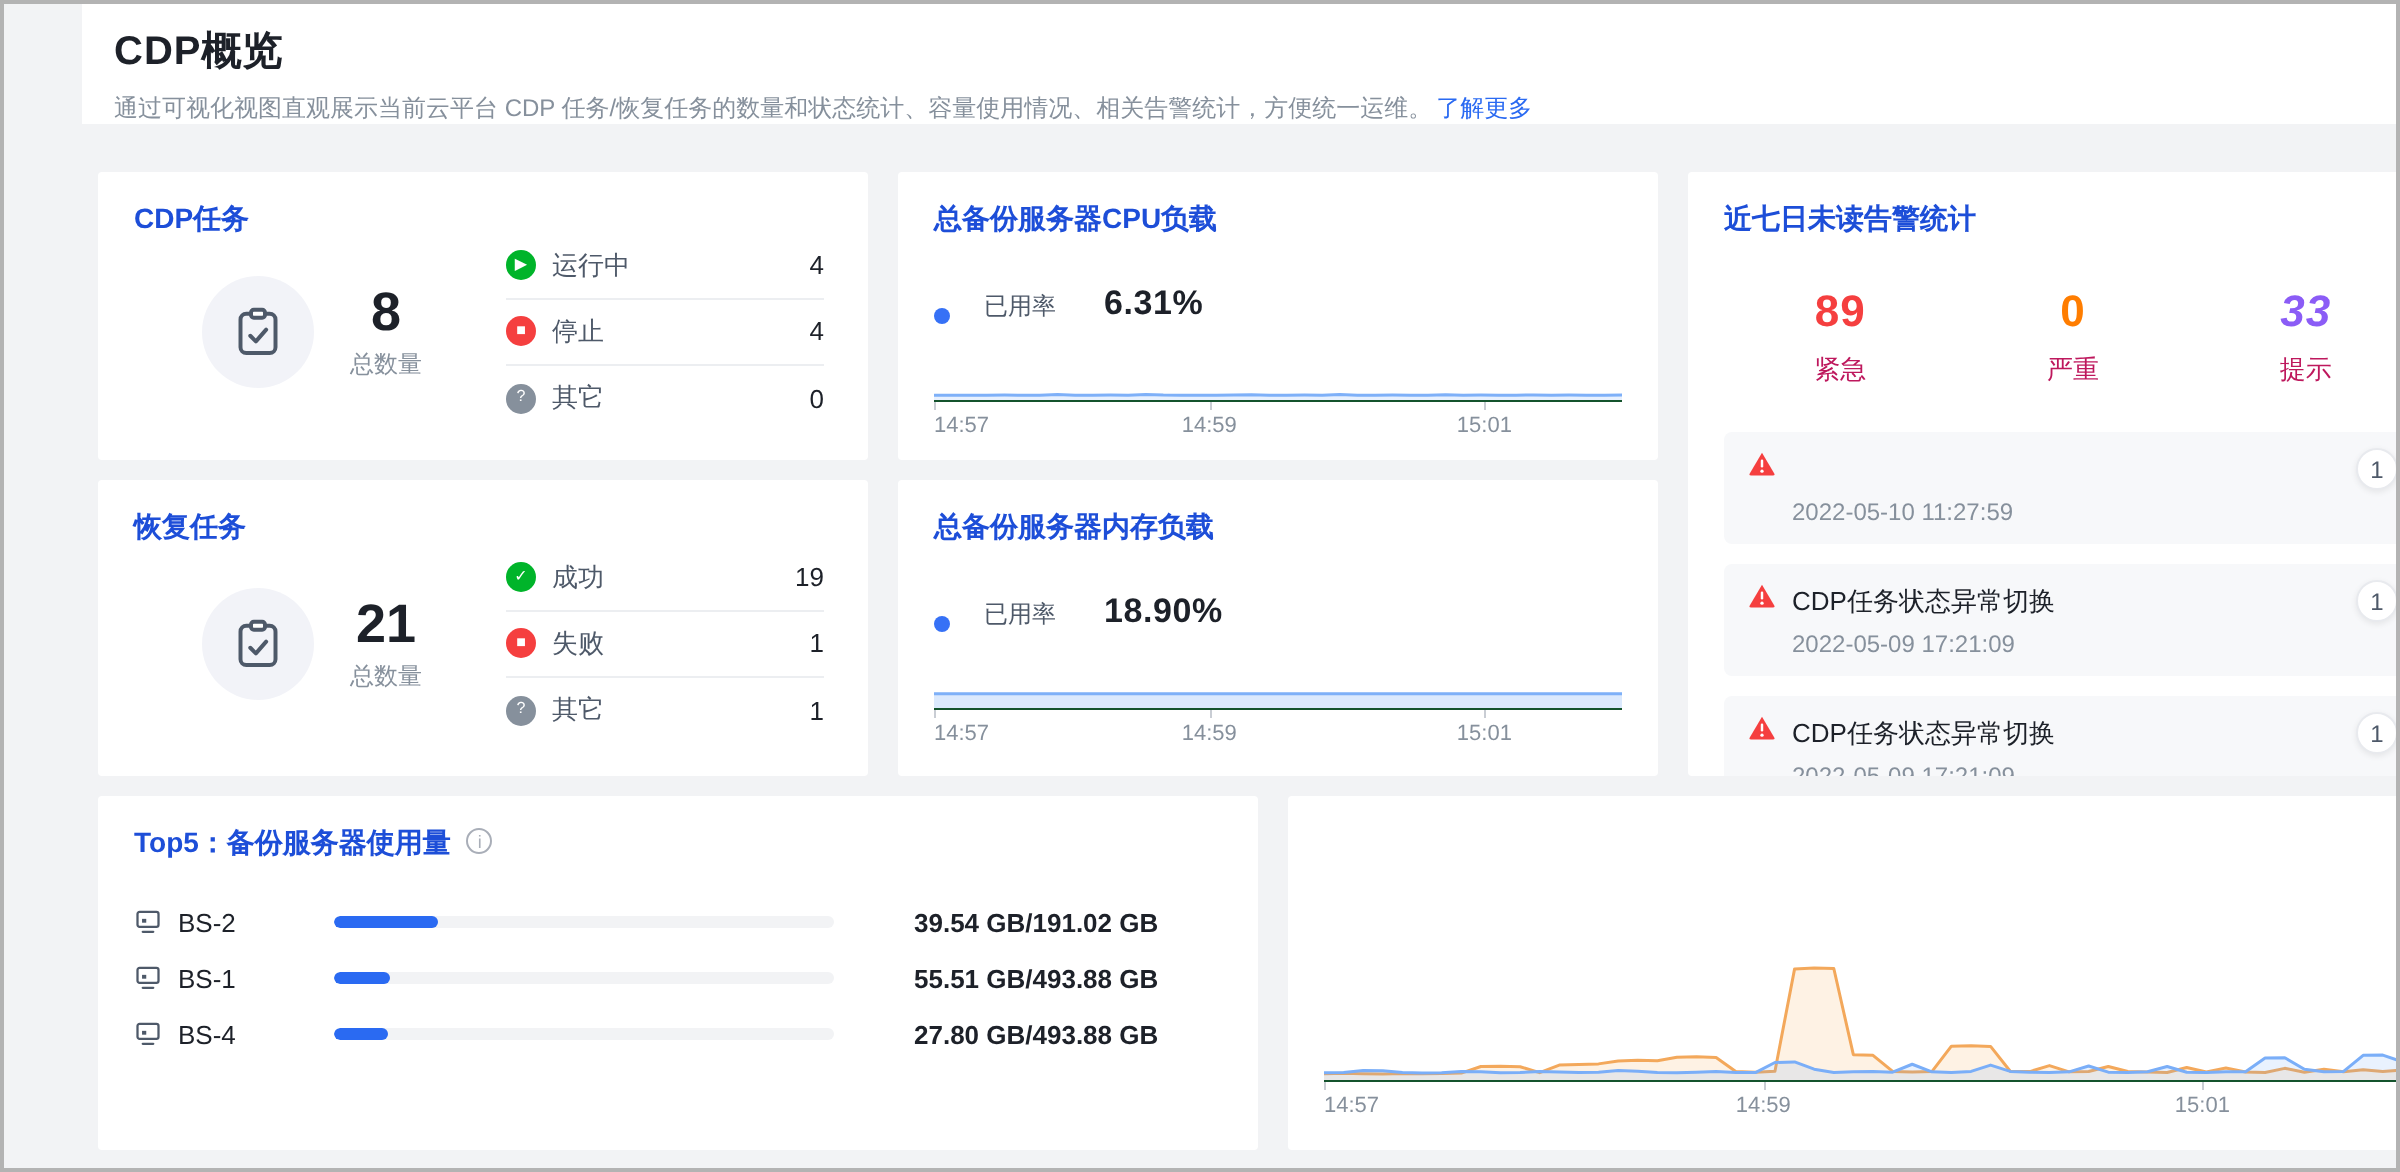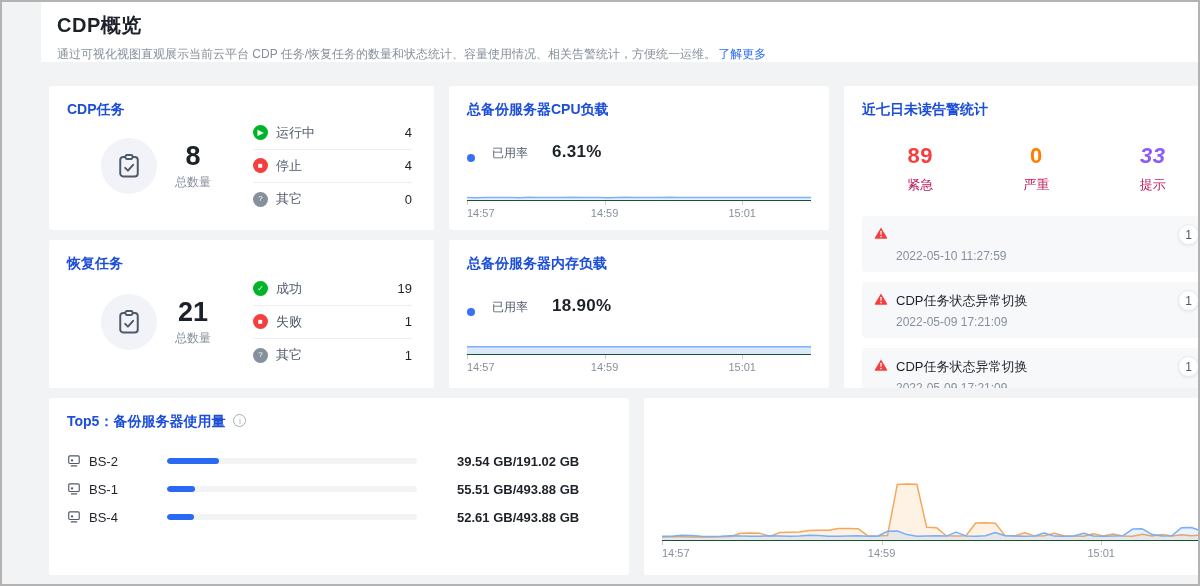--- a/index.html
+++ b/index.html
@@ -328,21 +328,21 @@
               <svg width="14" height="14" viewBox="0 0 16 16" fill="none" stroke="#4e5969" stroke-width="1.3">
                   <rect x="2" y="2.2" width="12" height="8.6" rx="1.2"></rect>
                   <path d="M5 13.6 h6" stroke-linecap="round"></path>
                   <rect x="4.6" y="6.2" width="2.4" height="2.2" fill="#4e5969" stroke="none"></rect>
                 </svg>
             </span>
             <span class="server-name">BS-4</span>
             <div class="bar-track">
                 <div class="bar-fill" style="width: 10.7%;"></div>
               </div>
-            <span class="server-value">52.61 GB/493.88 GB</span>
+            <span class="server-value">27.80 GB/493.88 GB</span>
           </li>
         </ul>
       </section>
 
       <section class="card chart-card">
         <div class="chart-wrap">
           <svg class="chart-svg" height="62" preserveAspectRatio="none" viewBox="0 0 1000 100">
               <path d="M0.0 95.0 L17.9 94.6 L35.7 94.9 L53.6 95.1 L71.4 94.7 L89.3 95.0 L107.1 94.8 L125.0 94.4 L142.9 89.1 L160.7 88.9 L178.6 89.3 L196.4 94.1 L214.3 88.0 L232.1 87.5 L250.0 87.0 L267.9 84.6 L285.7 84.1 L303.6 84.4 L321.4 81.6 L339.3 81.3 L357.1 81.8 L375.0 93.2 L392.9 93.7 L410.7 92.9 L428.6 10.4 L446.4 9.6 L464.3 10.1 L482.1 79.6 L500.0 80.1 L517.9 93.1 L535.7 93.6 L553.6 93.2 L571.4 72.7 L589.3 72.3 L607.1 72.9 L625.0 92.9 L642.9 93.2 L660.7 88.4 L678.6 93.4 L696.4 93.2 L714.3 89.1 L732.1 93.2 L750.0 93.6 L767.9 93.9 L785.7 89.9 L803.6 93.6 L821.4 90.3 L839.3 93.6 L857.1 93.9 L875.0 90.6 L892.9 93.7 L910.7 91.3 L928.6 93.4 L946.4 91.7 L964.3 93.1 L982.1 92.0 L1000.0 89.3 L1000 100 L0 100 Z" fill="rgba(247,166,75,0.15)"></path>
               <path d="M0.0 95.0 L17.9 94.6 L35.7 94.9 L53.6 95.1 L71.4 94.7 L89.3 95.0 L107.1 94.8 L125.0 94.4 L142.9 89.1 L160.7 88.9 L178.6 89.3 L196.4 94.1 L214.3 88.0 L232.1 87.5 L250.0 87.0 L267.9 84.6 L285.7 84.1 L303.6 84.4 L321.4 81.6 L339.3 81.3 L357.1 81.8 L375.0 93.2 L392.9 93.7 L410.7 92.9 L428.6 10.4 L446.4 9.6 L464.3 10.1 L482.1 79.6 L500.0 80.1 L517.9 93.1 L535.7 93.6 L553.6 93.2 L571.4 72.7 L589.3 72.3 L607.1 72.9 L625.0 92.9 L642.9 93.2 L660.7 88.4 L678.6 93.4 L696.4 93.2 L714.3 89.1 L732.1 93.2 L750.0 93.6 L767.9 93.9 L785.7 89.9 L803.6 93.6 L821.4 90.3 L839.3 93.6 L857.1 93.9 L875.0 90.6 L892.9 93.7 L910.7 91.3 L928.6 93.4 L946.4 91.7 L964.3 93.1 L982.1 92.0 L1000.0 89.3" fill="none" stroke="#f3a85b" stroke-width="1.5" vector-effect="non-scaling-stroke" stroke-linejoin="round"></path>
               <path d="M0.0 94.1 L17.9 93.9 L35.7 92.3 L53.6 92.6 L71.4 94.0 L89.3 94.3 L107.1 94.1 L125.0 93.1 L142.9 93.4 L160.7 94.1 L178.6 93.9 L196.4 93.1 L214.3 93.6 L232.1 93.9 L250.0 93.7 L267.9 92.4 L285.7 92.9 L303.6 93.9 L321.4 94.1 L339.3 93.7 L357.1 93.1 L375.0 93.9 L392.9 94.0 L410.7 85.9 L428.6 85.4 L446.4 91.3 L464.3 93.9 L482.1 93.4 L500.0 93.1 L517.9 93.7 L535.7 87.3 L553.6 93.4 L571.4 93.9 L589.3 93.1 L607.1 88.0 L625.0 93.1 L642.9 93.7 L660.7 93.9 L678.6 93.4 L696.4 88.7 L714.3 93.7 L732.1 93.9 L750.0 93.4 L767.9 89.1 L785.7 93.7 L803.6 93.9 L821.4 93.4 L839.3 93.3 L857.1 82.3 L875.0 82.0 L892.9 91.3 L910.7 93.4 L928.6 93.1 L946.4 80.1 L964.3 79.9 L982.1 85.4 L1000.0 77.7 L1000 100 L0 100 Z" fill="rgba(106,166,248,0.15)"></path>

